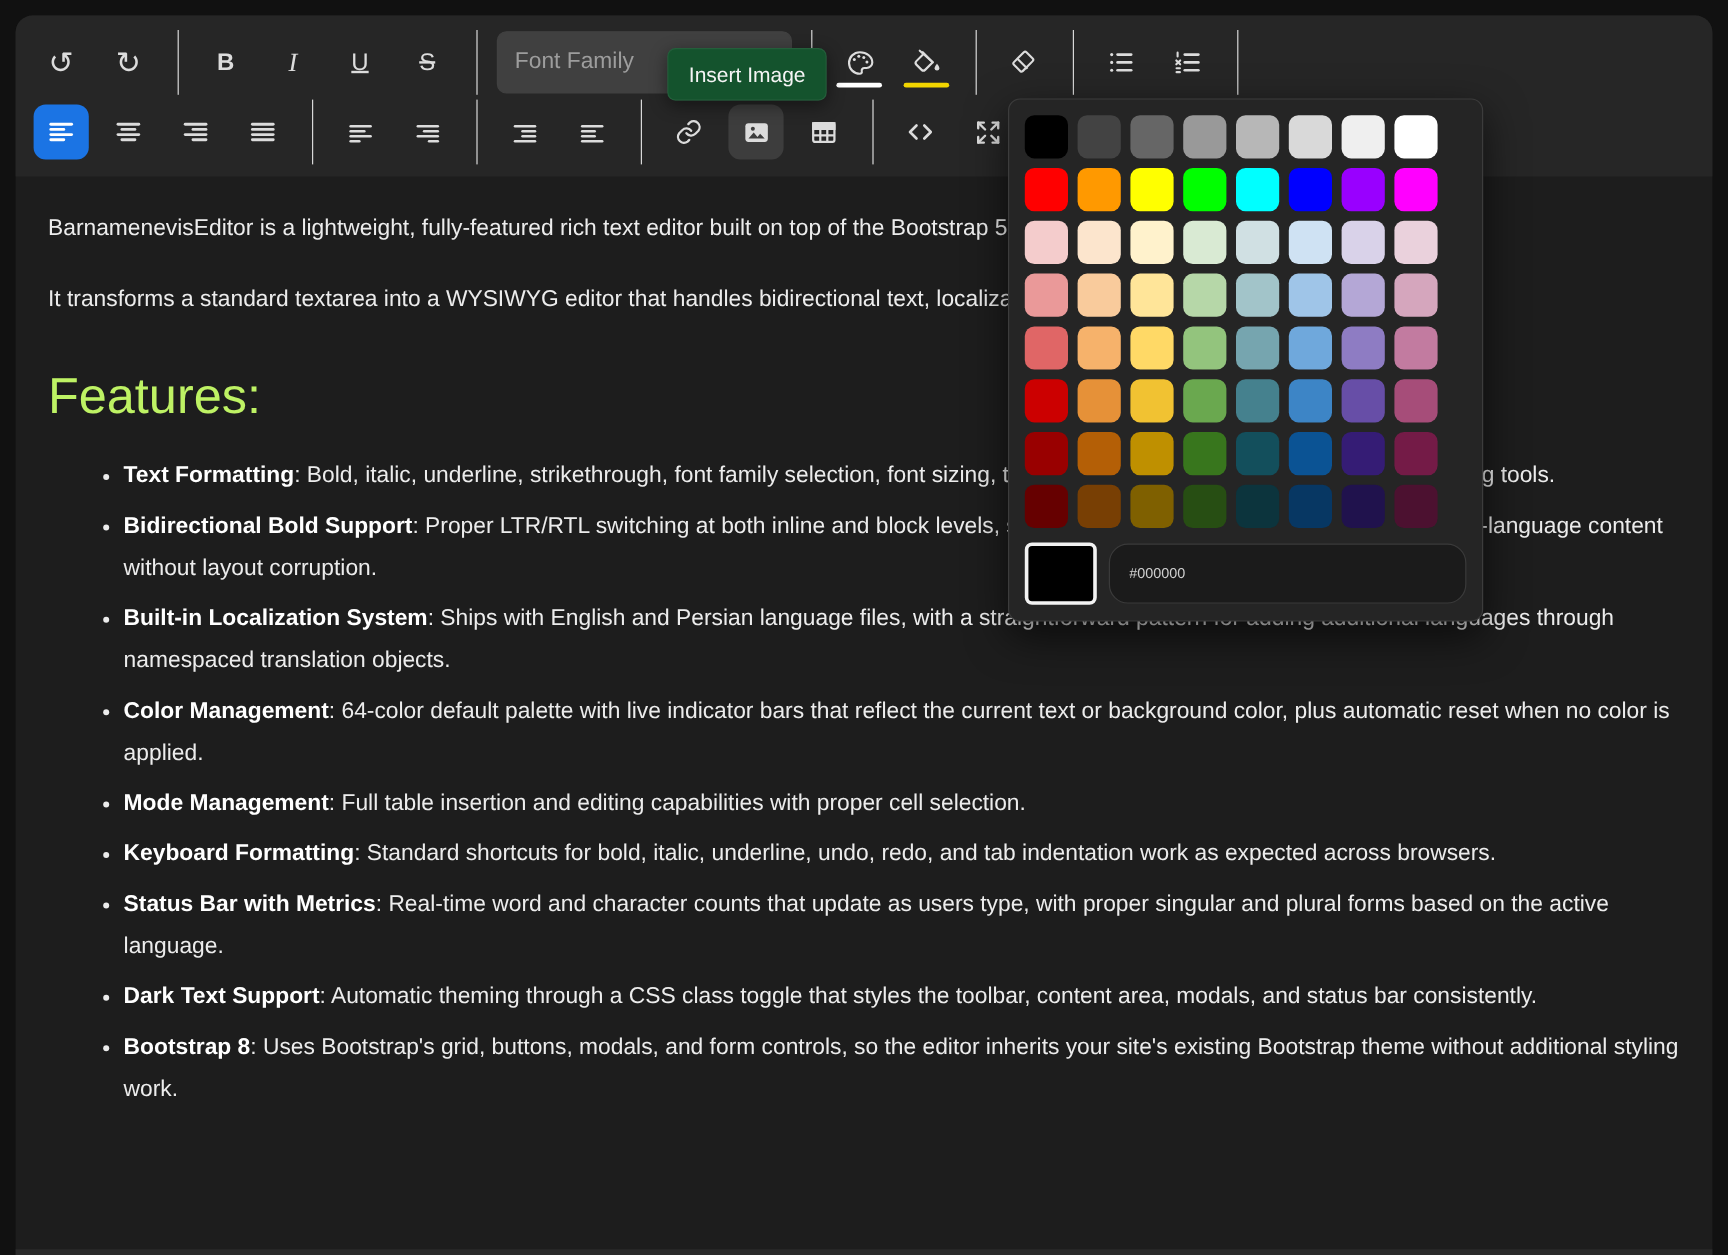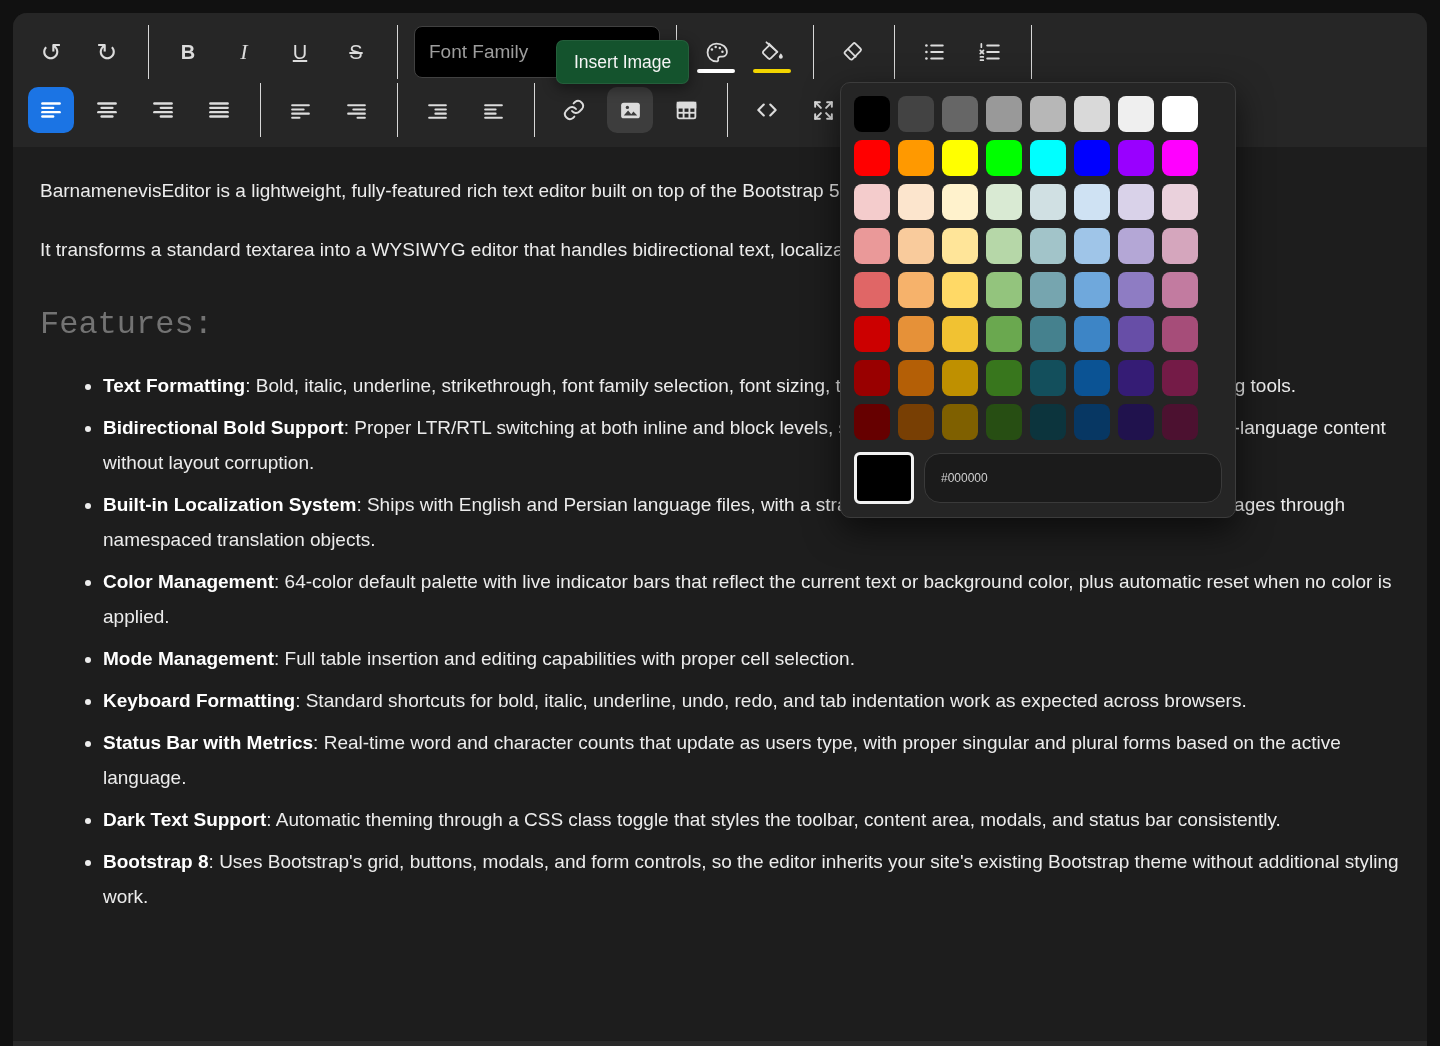--- a/index.html
+++ b/index.html
@@ -21,21 +21,21 @@
     display:flex;align-items:center;justify-content:center;position:relative;
     color:#dcdcdc;background:transparent;cursor:pointer;}
   .tb-btn.active{background:var(--accent,#1b74e4);color:#ffffff;}
   .tb-btn.hovered{background:#3d3d3d;}
   .tb-divider{width:1px;height:54px;background:#d7d7d7;margin:0 16px 0 8px;flex:0 0 auto;}
   .glyph{font-size:25px;line-height:1;font-family:"DejaVu Sans",sans-serif;}
   .bold-l{font-weight:bold;font-size:20px;}
   .italic-l{font-family:"Liberation Serif",serif;font-style:italic;font-size:22px;}
   .under-l{font-size:20px;text-decoration:underline;}
   .strike-l{font-size:20px;text-decoration:line-through;}
-  .tb-select{height:50px;border:1px solid #414141;border-radius:8px;background:#000000;
+  .tb-select{height:50px;border:1px solid #414141;border-radius:8px;background:#404040;
     display:flex;align-items:center;padding:0 14px;margin-right:8px;flex:0 0 auto;
     font-size:19px;cursor:pointer;}
   .tb-select.family{width:216px;color:#9d9d9d;}
   .tb-select.size{width:126px;color:#c9c9c9;}
   .indicator{position:absolute;left:4px;right:4px;bottom:2px;height:4px;border-radius:2px;}
   .indicator.text{background:var(--text-indicator,#ffffff);}
   .indicator.bg{background:var(--bg-indicator,#ffd400);}
   svg{display:block;}
 
   
@@ -53,21 +53,21 @@
   .dd-footer{display:flex;align-items:center;gap:10px;margin-top:12px;}
   .color-preview{width:54px;height:46px;border:3px solid #f2f2f2;border-radius:6px;
     background:#000;flex:0 0 auto;}
   .hex-input{flex:1;height:50px;background:#1b1b1b;border:1px solid #3a3a3a;border-radius:16px;
     color:#cfcfcf;font-size:12px;padding:0 16px;font-family:"Liberation Sans",sans-serif;
     box-sizing:border-box;outline:none;}
 
   
   .content{padding:26px 22px 0 27px;color:#ececec;font-size:19px;line-height:35px;}
   .content p{margin:0 0 24px 0;}
-  .content h1{font-size:32px;font-weight:400;color:#737373;margin:40px 0 26px 0;line-height:1.1;font-family:Liberation Mono, monospace;}
+  .content h1{font-size:42px;font-weight:400;color:#bef264;margin:40px 0 26px 0;line-height:1.1;}
   .content ul{margin:0;padding:0 0 0 63px;}
   .content li{margin:0 0 7px 0;padding-left:0;}
   .content li strong{color:#ffffff;}
 
   .statusbar-sliver{position:absolute;left:0;right:0;bottom:0;height:5px;background:#2a2a2a;}
 </style>
 </head>
 <body>
 
 <div class="page">

